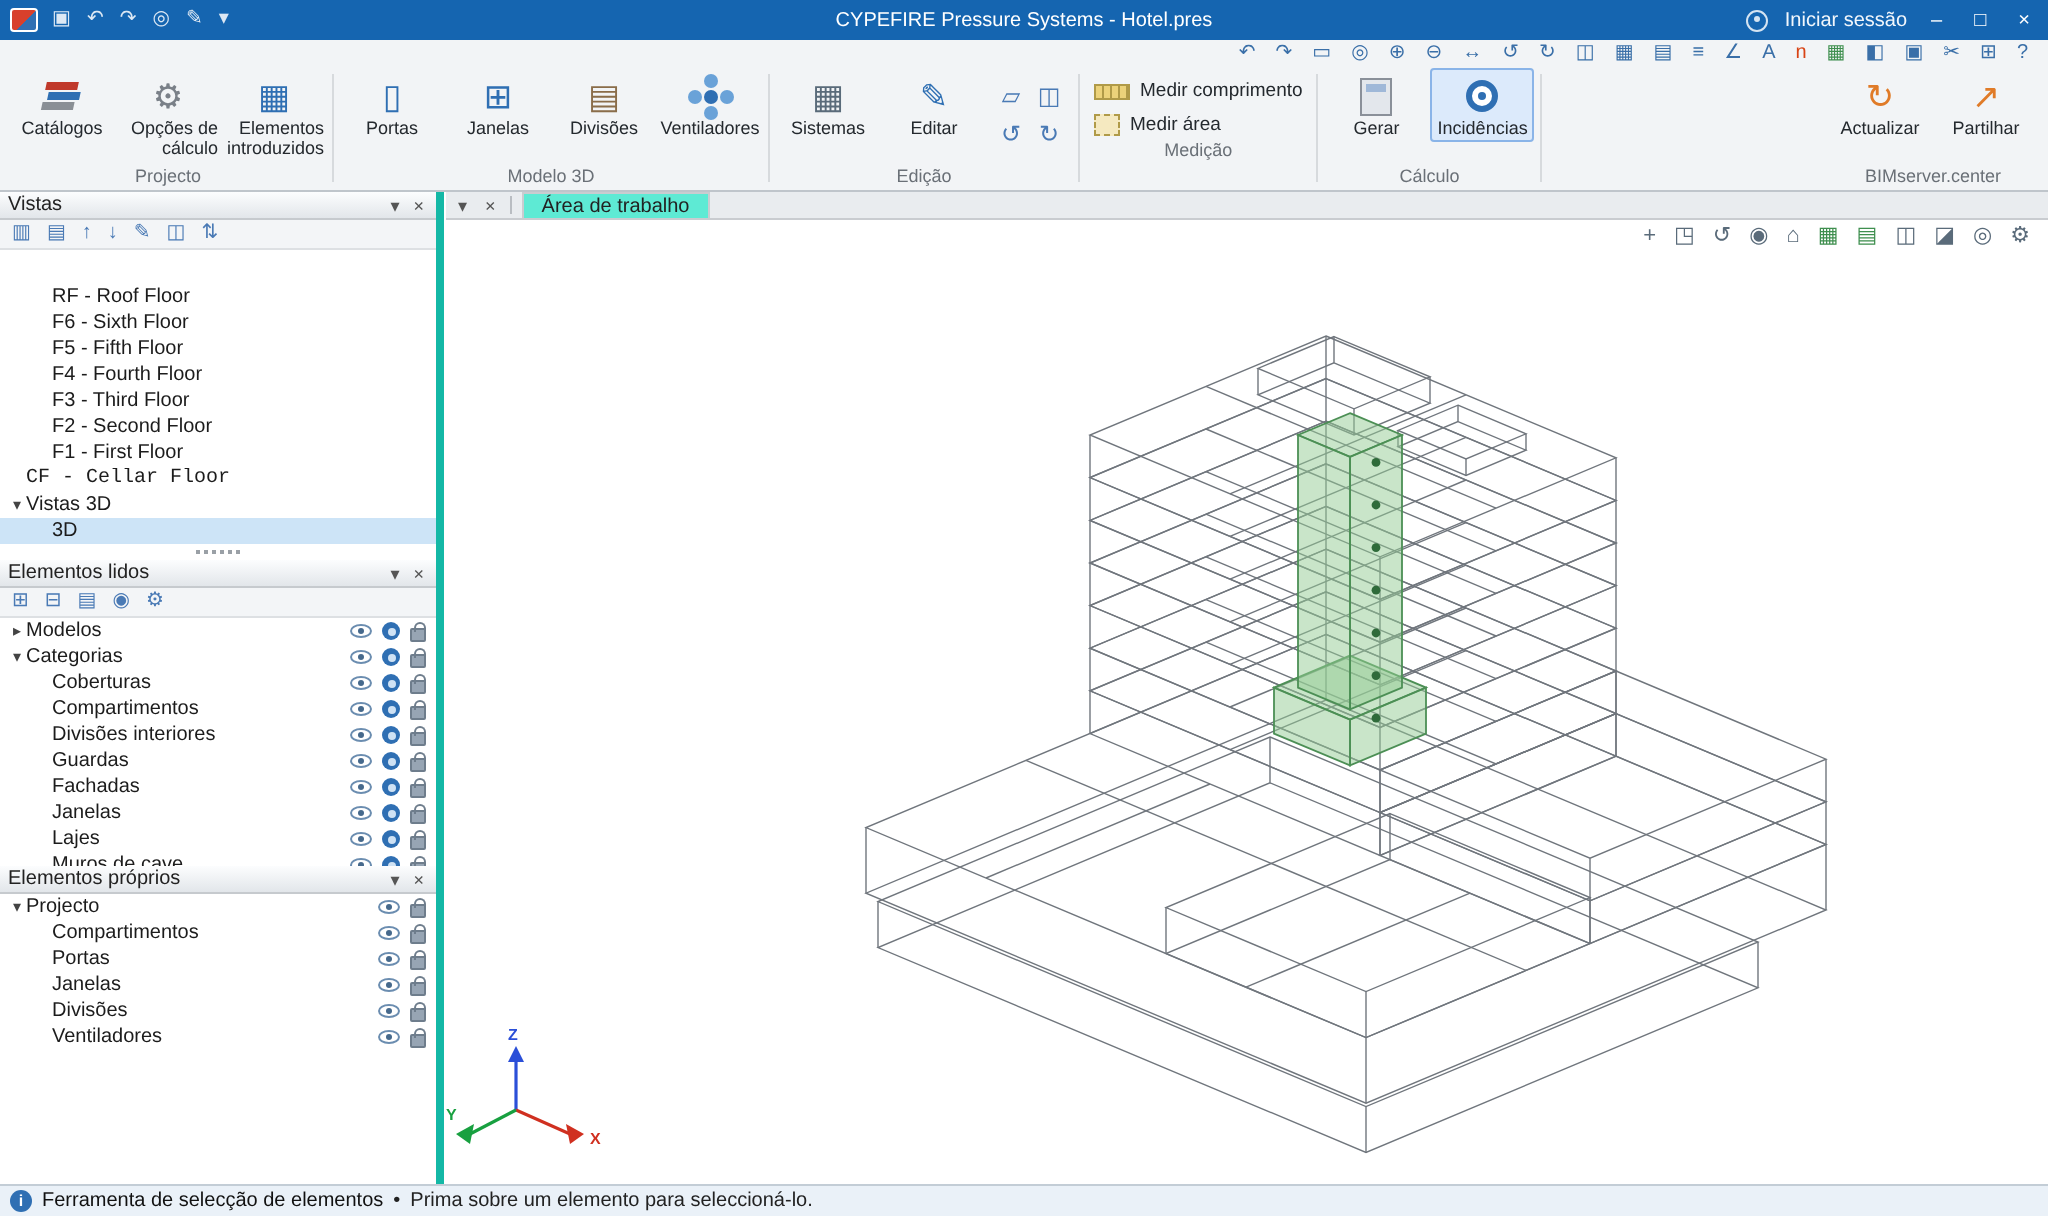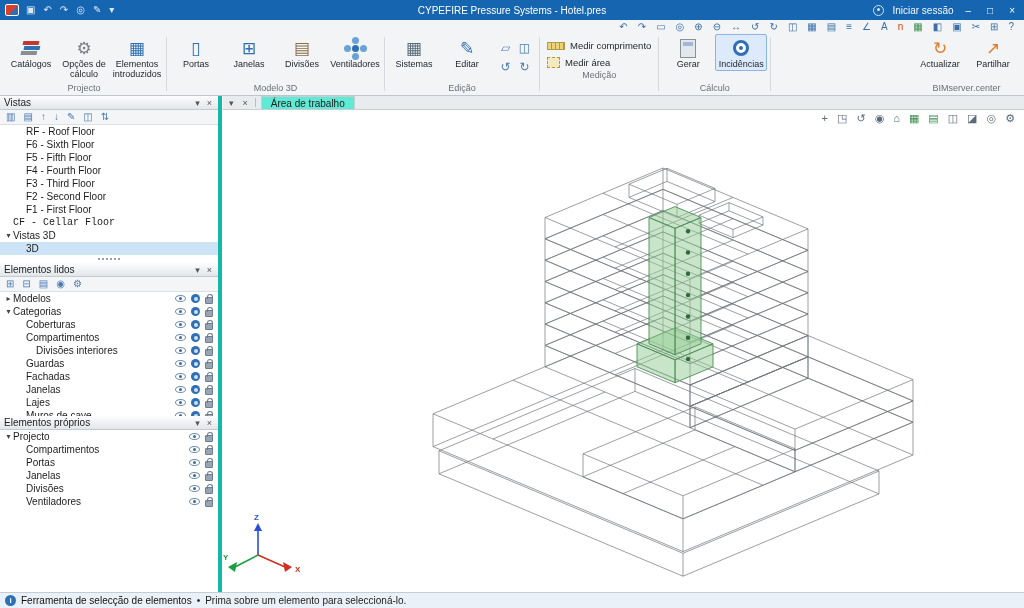--- a/index.html
+++ b/index.html
@@ -30,21 +30,21 @@
     border-bottom:1px solid #bfc5cb; }
   .ribbon-top { height:14px; display:flex; justify-content:flex-end; align-items:center; gap:10px; padding:0 10px; }
   .rt-i { font-size:10px; line-height:1; color:#3a6fa8; }
   .ribbon-main { display:flex; align-items:stretch; height:60px; padding:0 3px; }
   .rgroup { display:flex; flex-direction:column; padding:0 2px; }
   .rbtns { flex:1; display:flex; align-items:flex-start; gap:1px; }
   .rbtn { width:52px; display:flex; flex-direction:column; align-items:center; padding:1px 0;
     border:1px solid transparent; border-radius:2px; }
   .rbtn.selected { background:#dceafb; border-color:#8ab4e8; }
   .ic { height:22px; display:flex; align-items:center; justify-content:center; font-size:17px; line-height:1; margin-top:1px; }
-  .rlbl { font-size:9px; line-height:10px; text-align:center; color:#24292e; }
+  .rlbl { font-size:9px; line-height:10px; text-align:right; color:#24292e; }
   .glabel { font-size:9px; color:#6a7077; text-align:center; height:12px; line-height:12px; white-space:nowrap; }
   .gsep { width:1px; background:#d7dadd; margin:3px 1px; }
   .etools { display:grid; grid-template-columns:17px 17px; grid-auto-rows:17px; gap:2px; margin:5px 3px 0 3px; }
   .et { font-size:12px; color:#4a7ab5; display:flex; align-items:center; justify-content:center; }
   .mcol { display:flex; flex-direction:column; gap:4px; padding-top:5px; }
   .mrow { display:flex; align-items:center; gap:5px; font-size:9.5px; color:#24292e; padding:1px 4px; }
   .rgroup.bim { margin-left:auto; }
 
   .c-blue{color:#2f6fb3} .c-gray{color:#7a8088} .c-tan{color:#8a6d4a}
   .c-slate{color:#5a6b7a} .c-orange{color:#e07b28}
@@ -303,21 +303,21 @@
   <span class="pt-i">▥</span>
       <span class="pt-i">▤</span>
       <span class="pt-i">↑</span>
       <span class="pt-i">↓</span>
       <span class="pt-i">✎</span>
       <span class="pt-i">◫</span>
       <span class="pt-i">⇅</span>
     </div>
   <div class="plist">
 
-  <div class="trow" style="padding-left: 17px;">
+  <div class="trow" style="padding-left: 17px; margin-top: 17px;">
       <span class="arr"></span>
       <span class="lbl">RF - Roof Floor</span>
     </div>
       <div class="trow" style="padding-left: 17px;">
       <span class="arr"></span>
       <span class="lbl">F6 - Sixth Floor</span>
     </div>
       <div class="trow" style="padding-left: 17px;">
       <span class="arr"></span>
       <span class="lbl">F5 - Fifth Floor</span>
@@ -397,21 +397,21 @@
     </div>
       <div class="trow" style="padding-left: 17px;">
       <span class="arr"></span>
       <span class="lbl">Compartimentos</span>
       <span class="row-icons">
         <span class="i-eye"></span>
         <span class="i-gear"></span>
         <span class="i-lock"></span>
       </span>
     </div>
-      <div class="trow" style="padding-left: 27px;">
+      <div class="trow" style="padding-left: 17px;">
       <span class="arr"></span>
       <span class="lbl">Divisões interiores</span>
       <span class="row-icons">
         <span class="i-eye"></span>
         <span class="i-gear"></span>
         <span class="i-lock"></span>
       </span>
     </div>
       <div class="trow" style="padding-left: 17px;">
       <span class="arr"></span>

